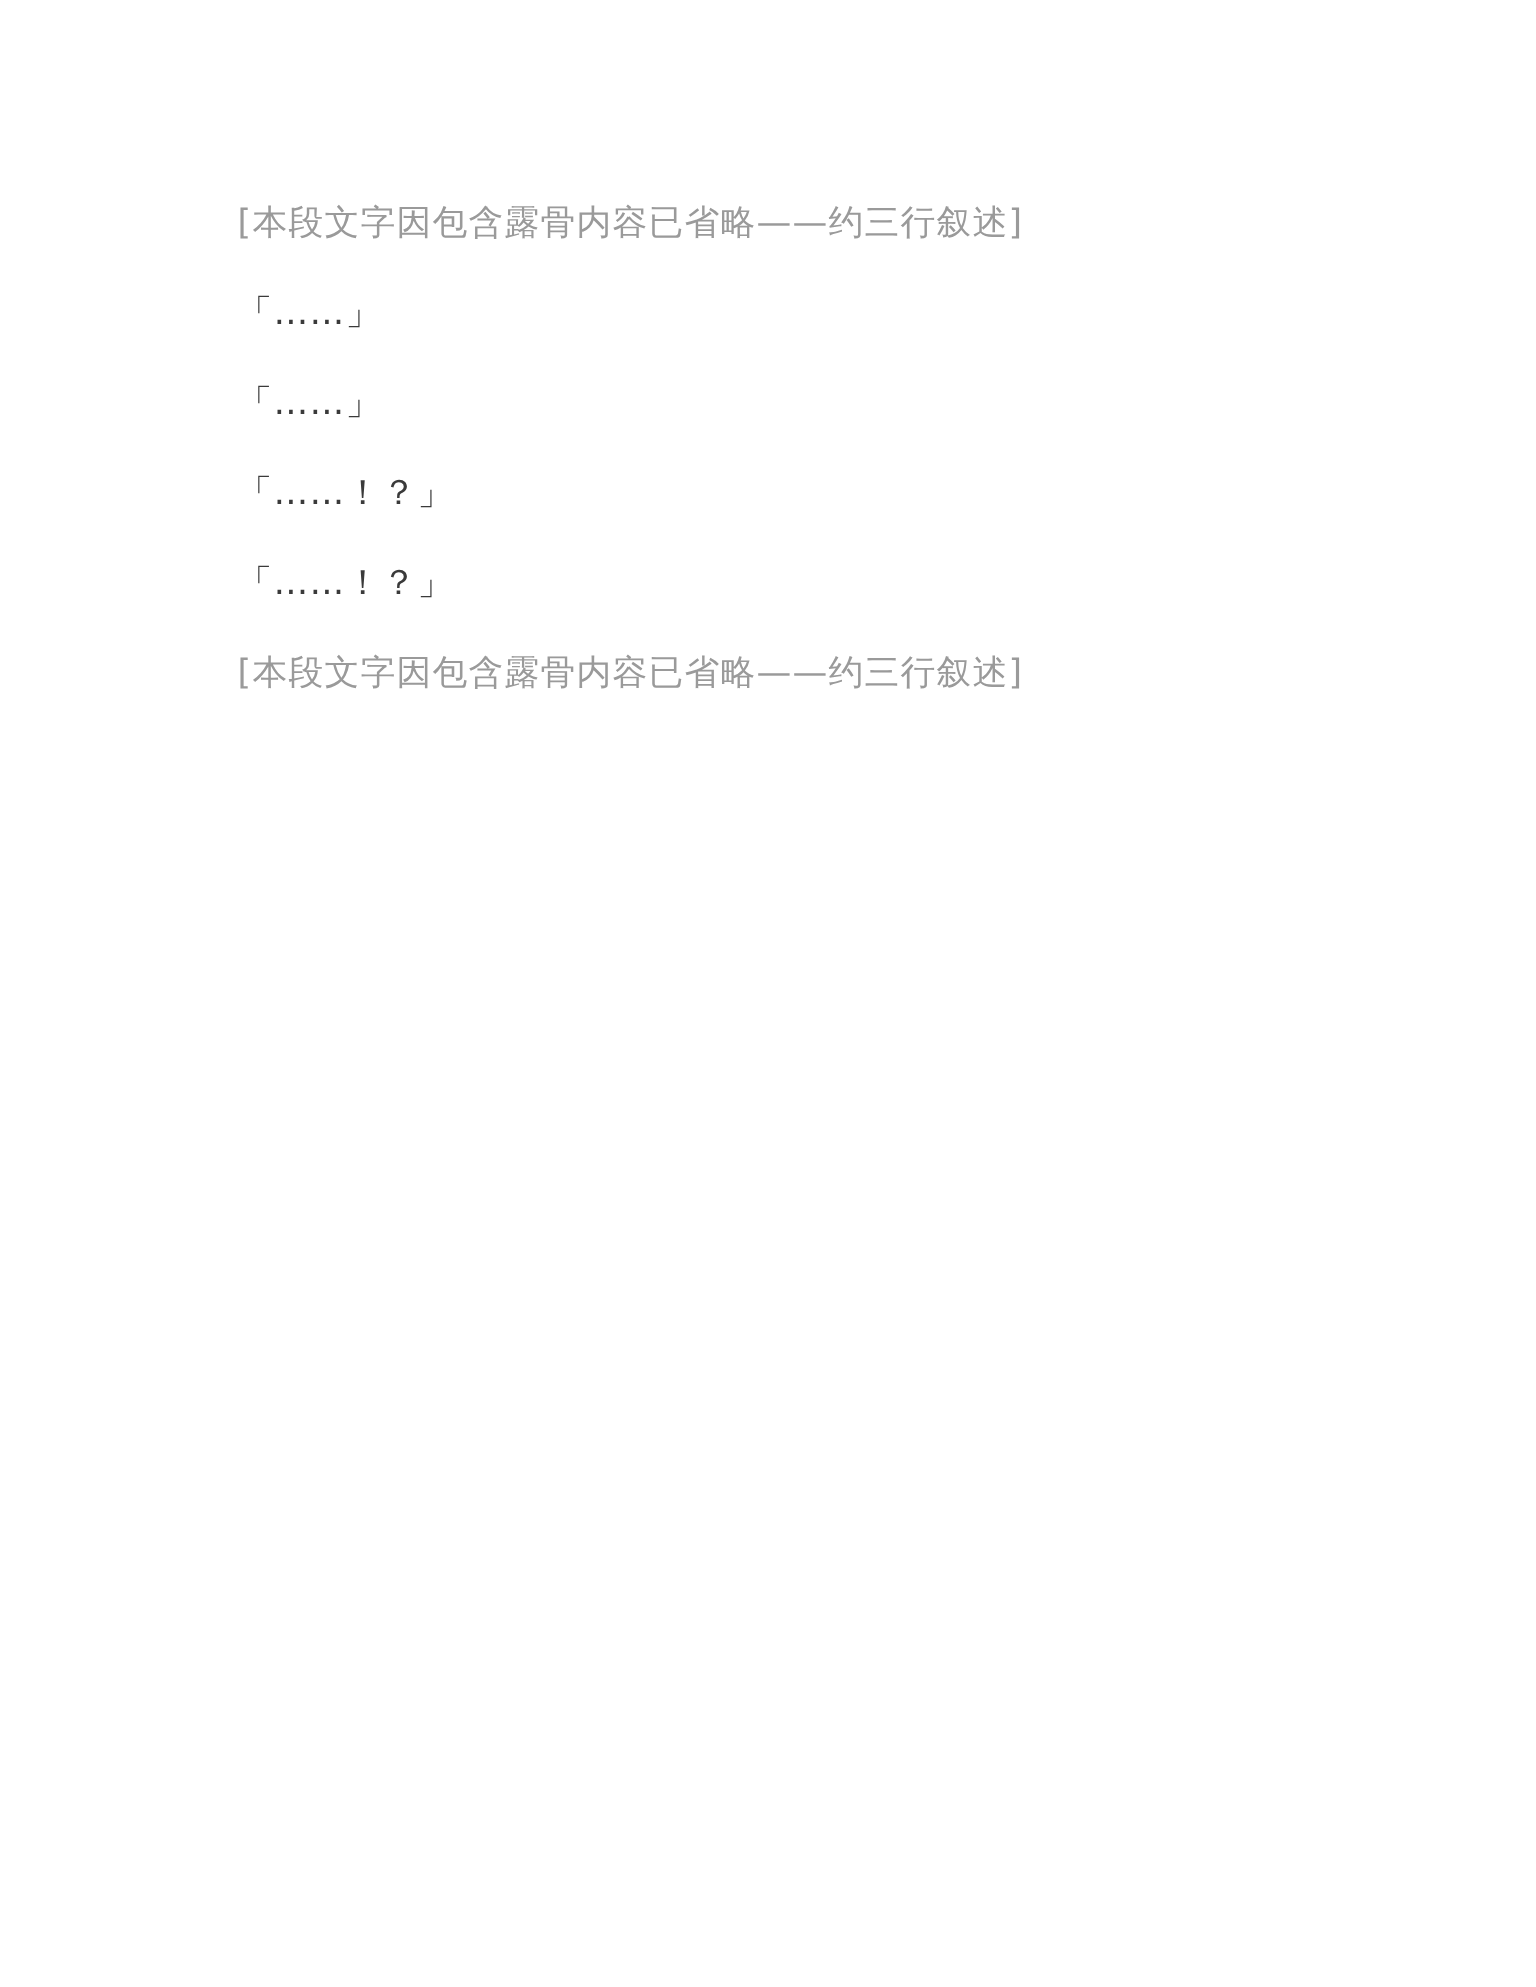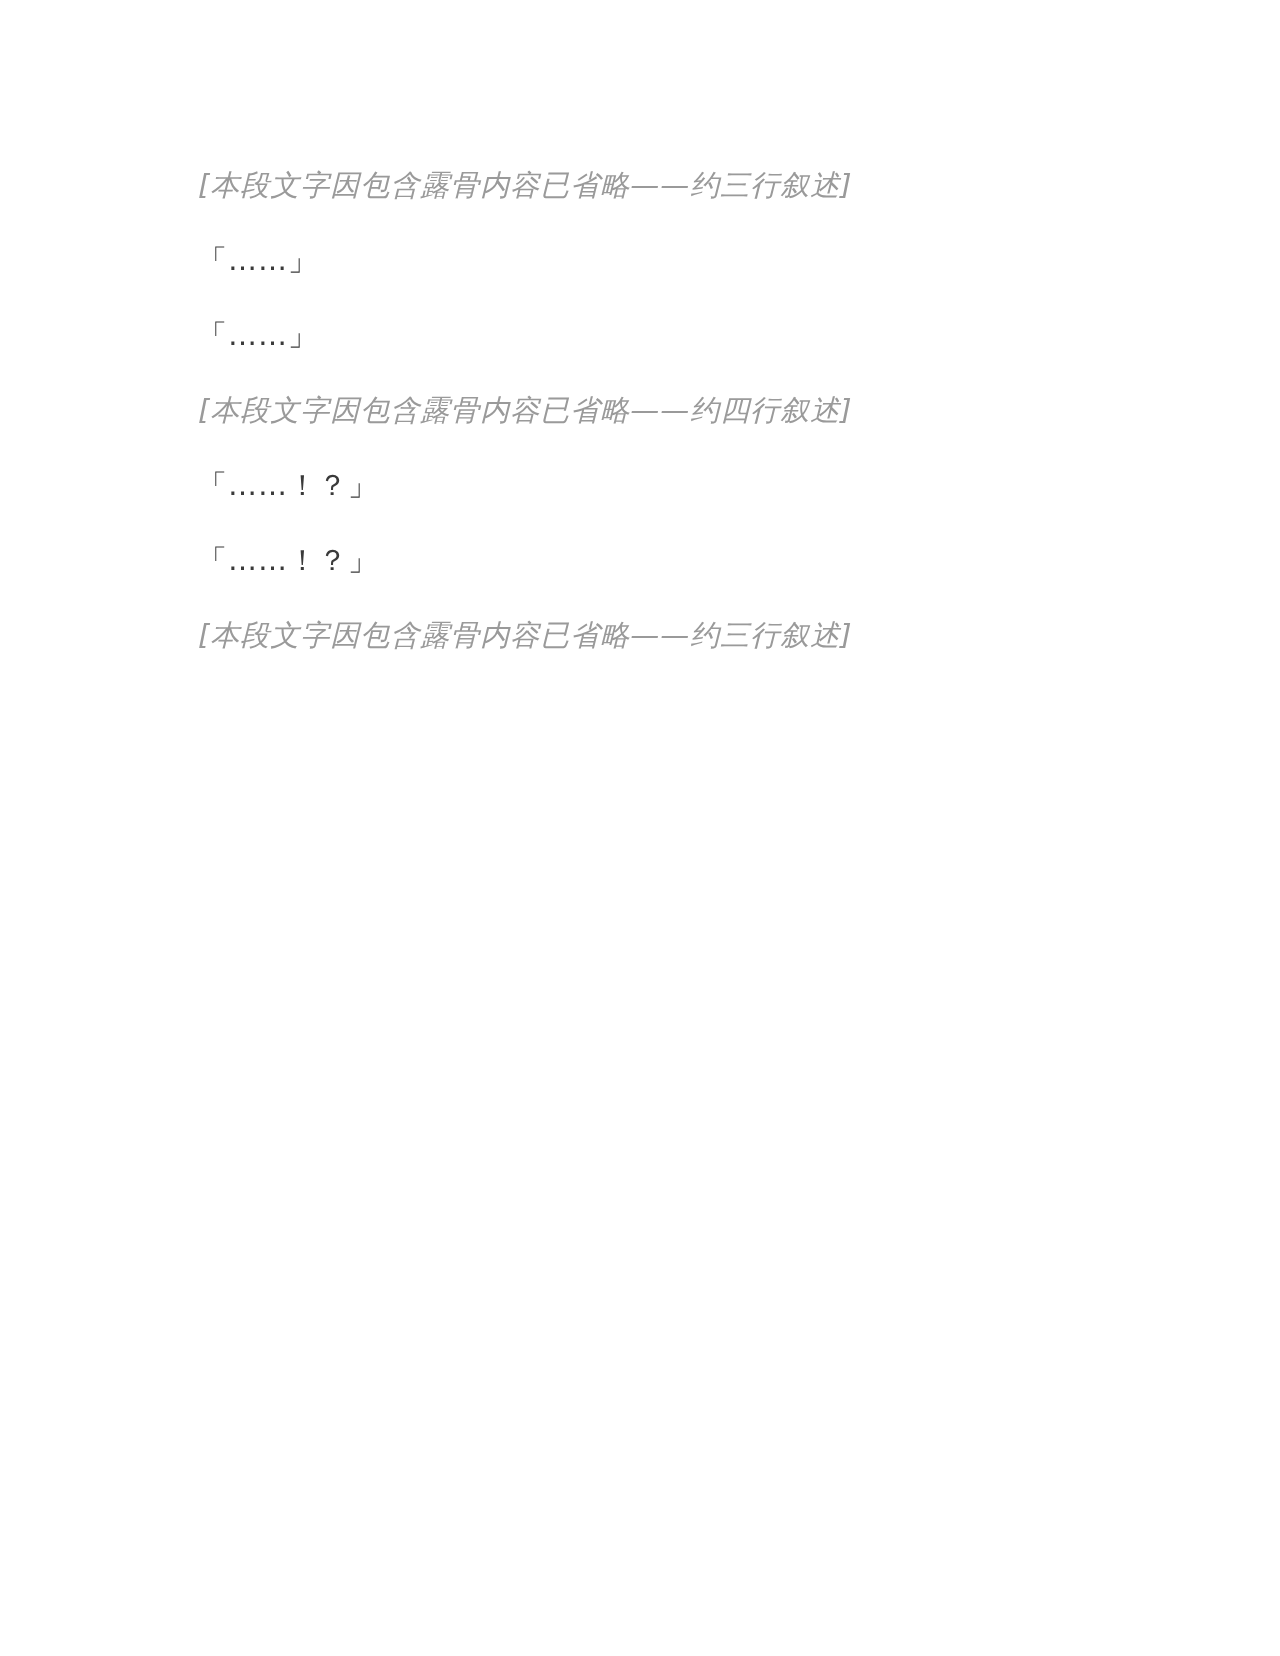--- a/index.html
+++ b/index.html
@@ -21,36 +21,34 @@
     font-size: 29px;
     line-height: 75px;
     text-indent: 2em;
     margin: 0;
     text-align: justify;
     letter-spacing: 1px;
     color: #3a3a3a;
   }
   .redacted {
     color: #9a9a9a;
-    font-style: italic;
   }
 </style>
 </head>
 <body>
 
 <div class="page">
   <div id="paragraph-container">
 
   <p class="paragraph redacted">[本段文字因包含露骨内容已省略——约三行叙述]</p>
 
   <p class="paragraph">「……」</p>
 
   <p class="paragraph">「……」</p>
 
-  <p class="paragraph redacted">[本段文字因包含露骨内容已省略——约四行叙述]</p>
 
 
   <p class="paragraph">「……！？」</p>
 
   <p class="paragraph">「……！？」</p>
 
   <p class="paragraph redacted">[本段文字因包含露骨内容已省略——约三行叙述]</p>
 </div>
 </div>
 

